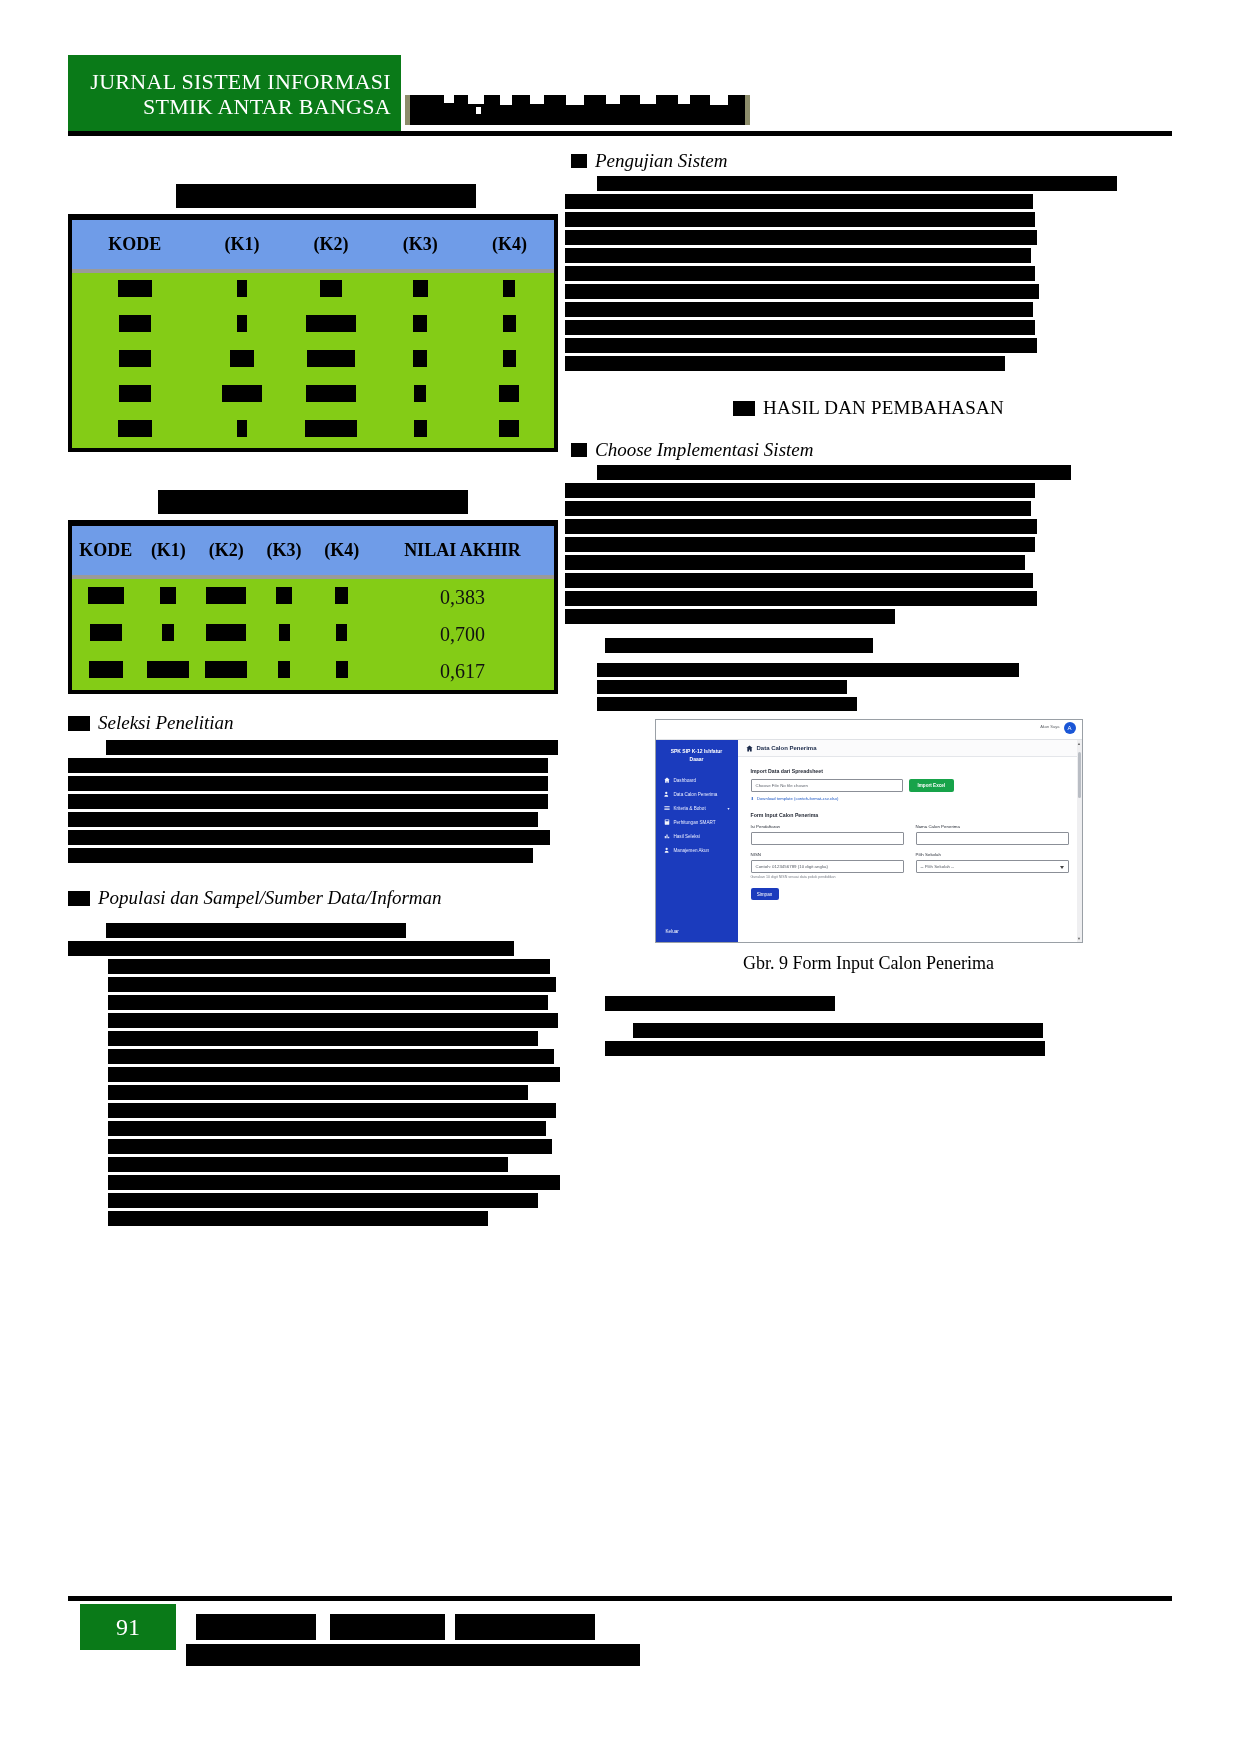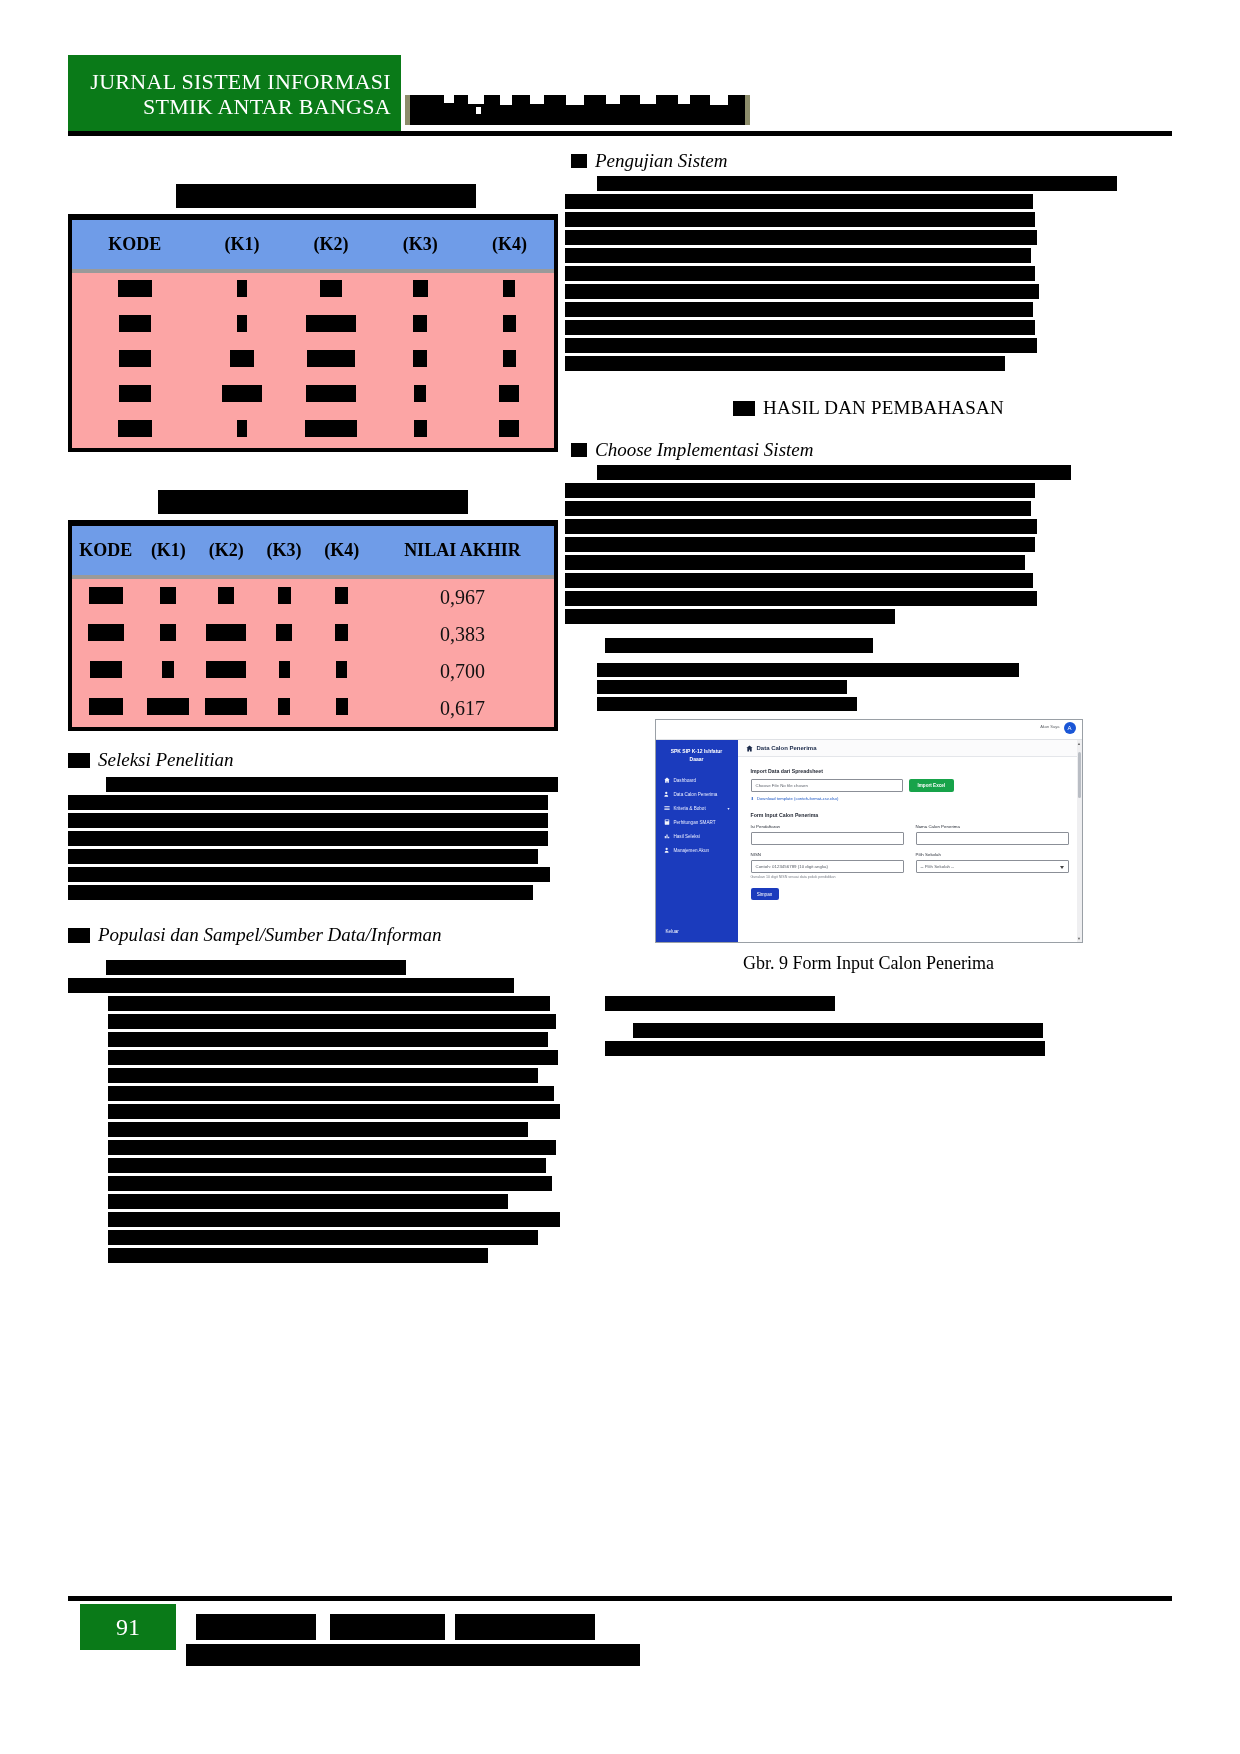--- a/index.html
+++ b/index.html
@@ -28,21 +28,21 @@
   .header-rule {
     position:absolute; left:68px; top:131px; width:1104px; height:5px; background:#000;
   }
 
   
   .col-left  { position:absolute; left:68px;  top:150px; width:490px; }
   .col-right { position:absolute; left:565px; top:150px; width:607px; }
 
   
   .tbl-cap { height:24px; margin:0 auto 6px auto; background:#000; }
-  .tbl-wrap { border:4px solid #000; border-top-width:6px; background:#fca5a5; }
+  .tbl-wrap { border:4px solid #000; border-top-width:6px; background:#84cc16; }
   table.journal { width:100%; border-collapse:collapse; }
   table.journal thead th {
     background:#6f9ce8; color:#000; font-weight:bold;
     font-size:18px; padding:14px 2px; text-align:center;
     border-bottom:4px solid #9a9a9a;
     font-family:"Liberation Serif", serif;
   }
   table.journal td {
     padding:7px 4px; text-align:center; height:34px; vertical-align:middle;
   }
@@ -237,28 +237,20 @@
           <tr>
             <th style="width:14%">KODE</th>
             <th style="width:12%">(K1)</th>
             <th style="width:12%">(K2)</th>
             <th style="width:12%">(K3)</th>
             <th style="width:12%">(K4)</th>
             <th style="width:38%">NILAI AKHIR</th>
           </tr>
         </thead>
         <tbody>
-          <tr>
-            <td><i class="cellbar" style="width:34px"></i></td>
-            <td><i class="cellbar" style="width:16px"></i></td>
-            <td><i class="cellbar" style="width:16px"></i></td>
-            <td><i class="cellbar" style="width:13px"></i></td>
-            <td><i class="cellbar" style="width:13px"></i></td>
-            <td class="num">0,967</td>
-          </tr>
           <tr>
             <td><i class="cellbar" style="width:36px"></i></td>
             <td><i class="cellbar" style="width:16px"></i></td>
             <td><i class="cellbar" style="width:40px"></i></td>
             <td><i class="cellbar" style="width:16px"></i></td>
             <td><i class="cellbar" style="width:13px"></i></td>
             <td class="num">0,383</td>
           </tr>
           <tr>
             <td><i class="cellbar" style="width:32px"></i></td>

